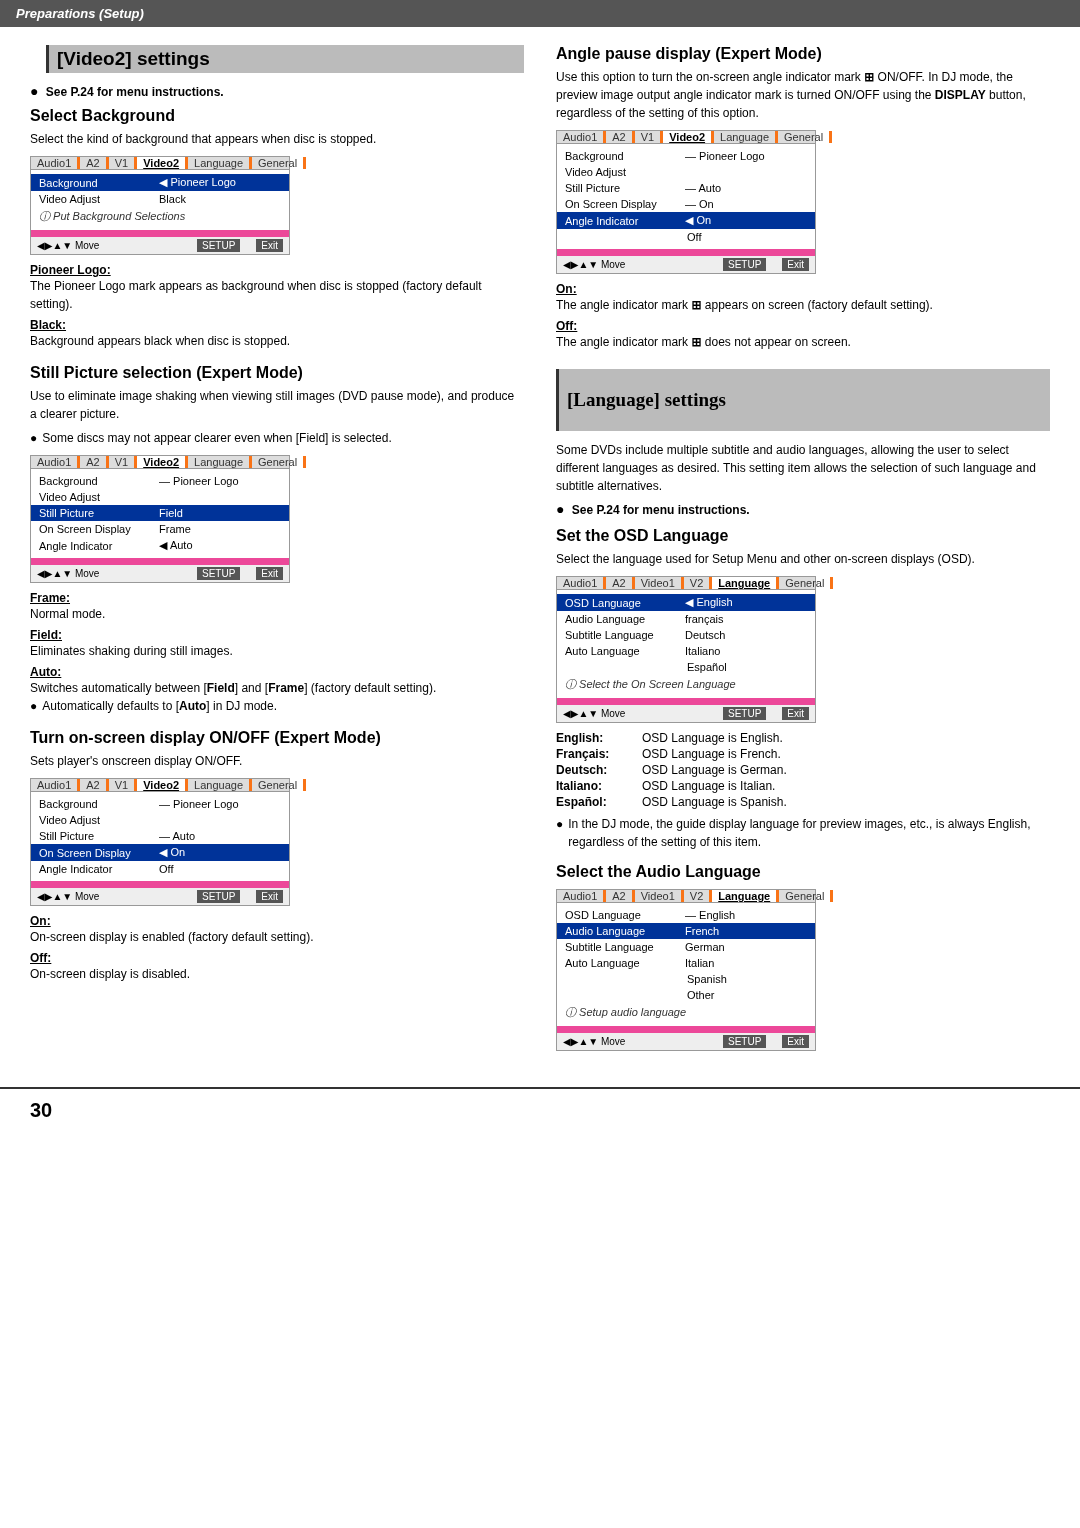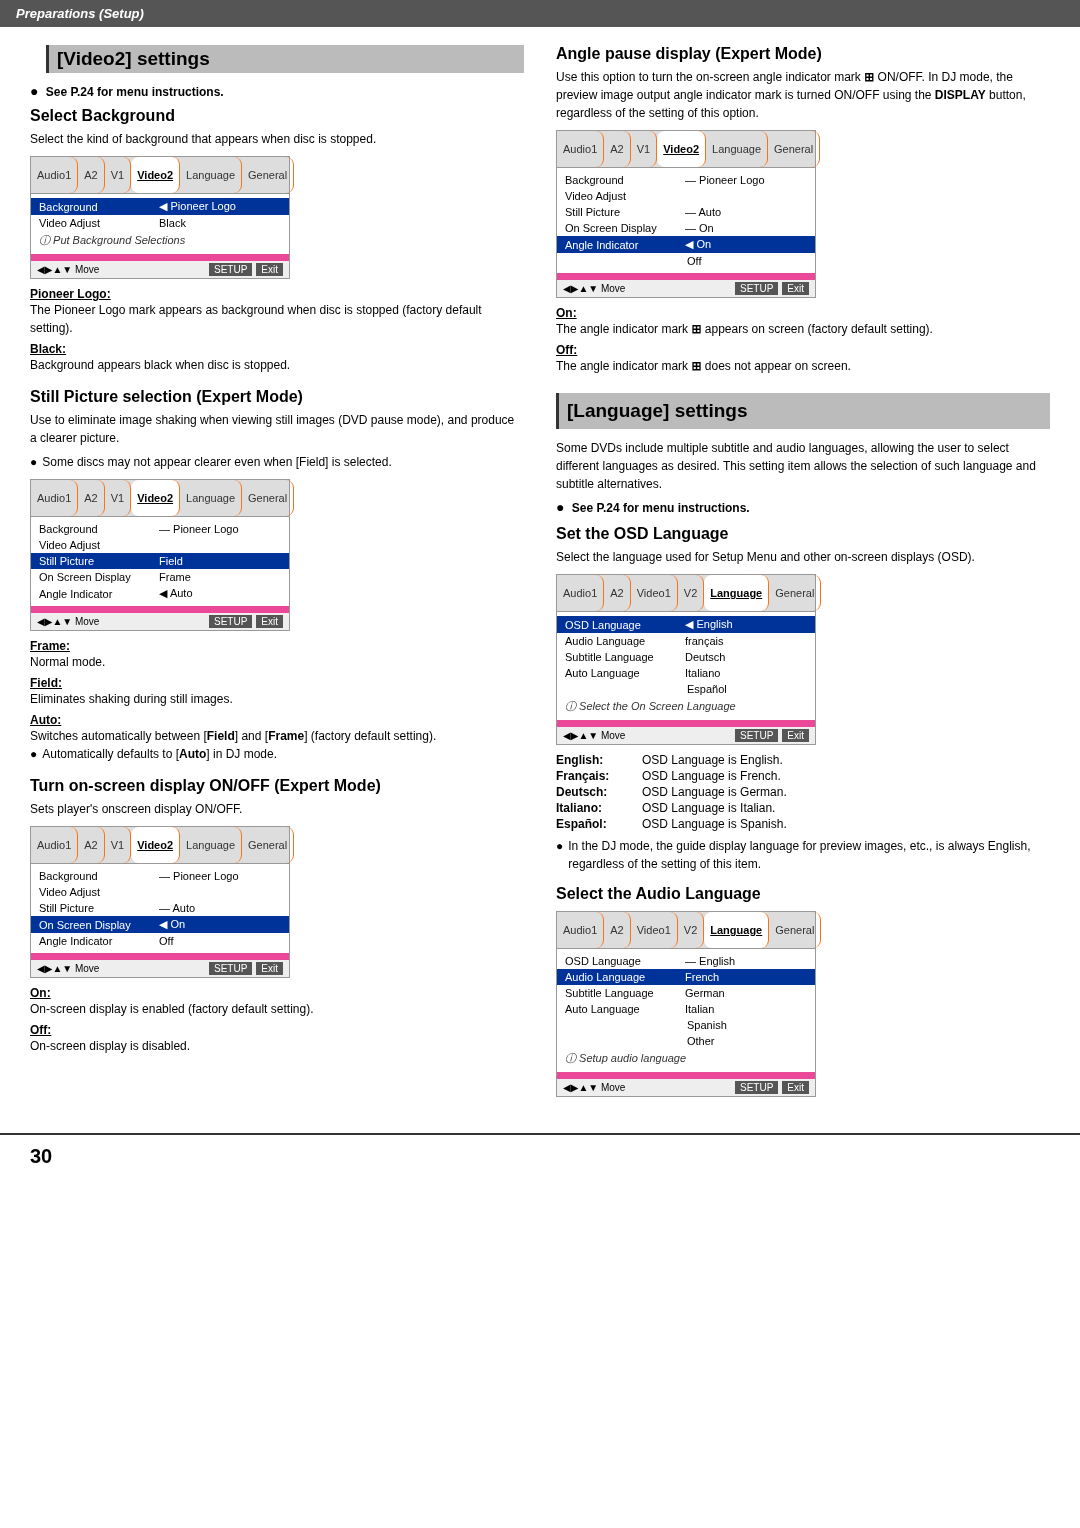--- a/index.html
+++ b/index.html
@@ -35,23 +35,24 @@
       padding: 3px 8px;
       margin-bottom: 10px;
       border-left: 3px solid #333;
       grid-column: 1 / -1;
       margin-left: 16px;
     }
     .section-title-right {
       background: #bbb;
       font-size: 19px;
       font-weight: bold;
-      padding: 7px 8px;
+      padding: 20px 8px;
       margin-bottom: 10px;
       border-left: 3px solid #333;
+      font-family: Liberation Serif, serif;
     }
 
     h2.subsection {
       font-size: 16px;
       font-weight: bold;
       margin-bottom: 5px;
       margin-top: 8px;
     }
     .note-line {
       font-size: 12px;
@@ -83,25 +84,24 @@
       margin: 8px 0;
       font-size: 11px;
       width: 260px;
     }
     .osd-tab-row {
       display: flex;
       background: #ddd;
       border-bottom: 1px solid #999;
     }
     .osd-tab {
-      padding: 12px 6px;
-      border-right: 1px solid #f97316;
+      padding: 0 6px;
+      border-right: 3px solid #f97316;
       font-size: 11px;
       color: #333;
-      border-radius: 8px;
     }
     .osd-tab.active {
       background: #fff;
       font-weight: bold;
       color: #000;
       text-decoration: underline;
     }
     .osd-body {
       padding: 4px 0;
     }
@@ -128,21 +128,21 @@
     }
     .osd-footer {
       display: flex;
       justify-content: space-between;
       align-items: center;
       border-top: 7px solid #ec4899;
       padding: 2px 6px;
       font-size: 10px;
       background: #eee;
     }
-    .osd-footer-btns { display: flex; gap: 4px; }
+    .osd-footer-btns { display: flex; gap: 16px; }
     .osd-btn {
       background: #555;
       color: #fff;
       padding: 1px 5px;
       font-size: 10px;
     }
     .osd-info-row {
       padding: 2px 8px;
       font-size: 11px;
       color: #333;

